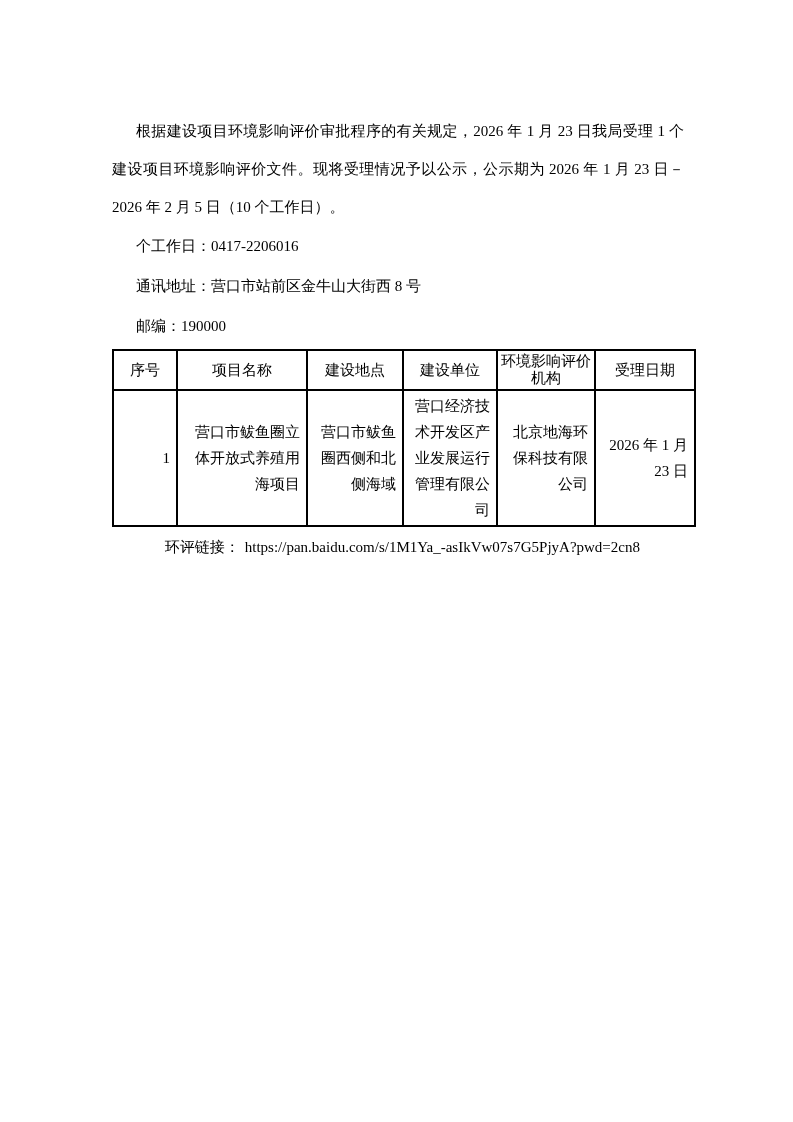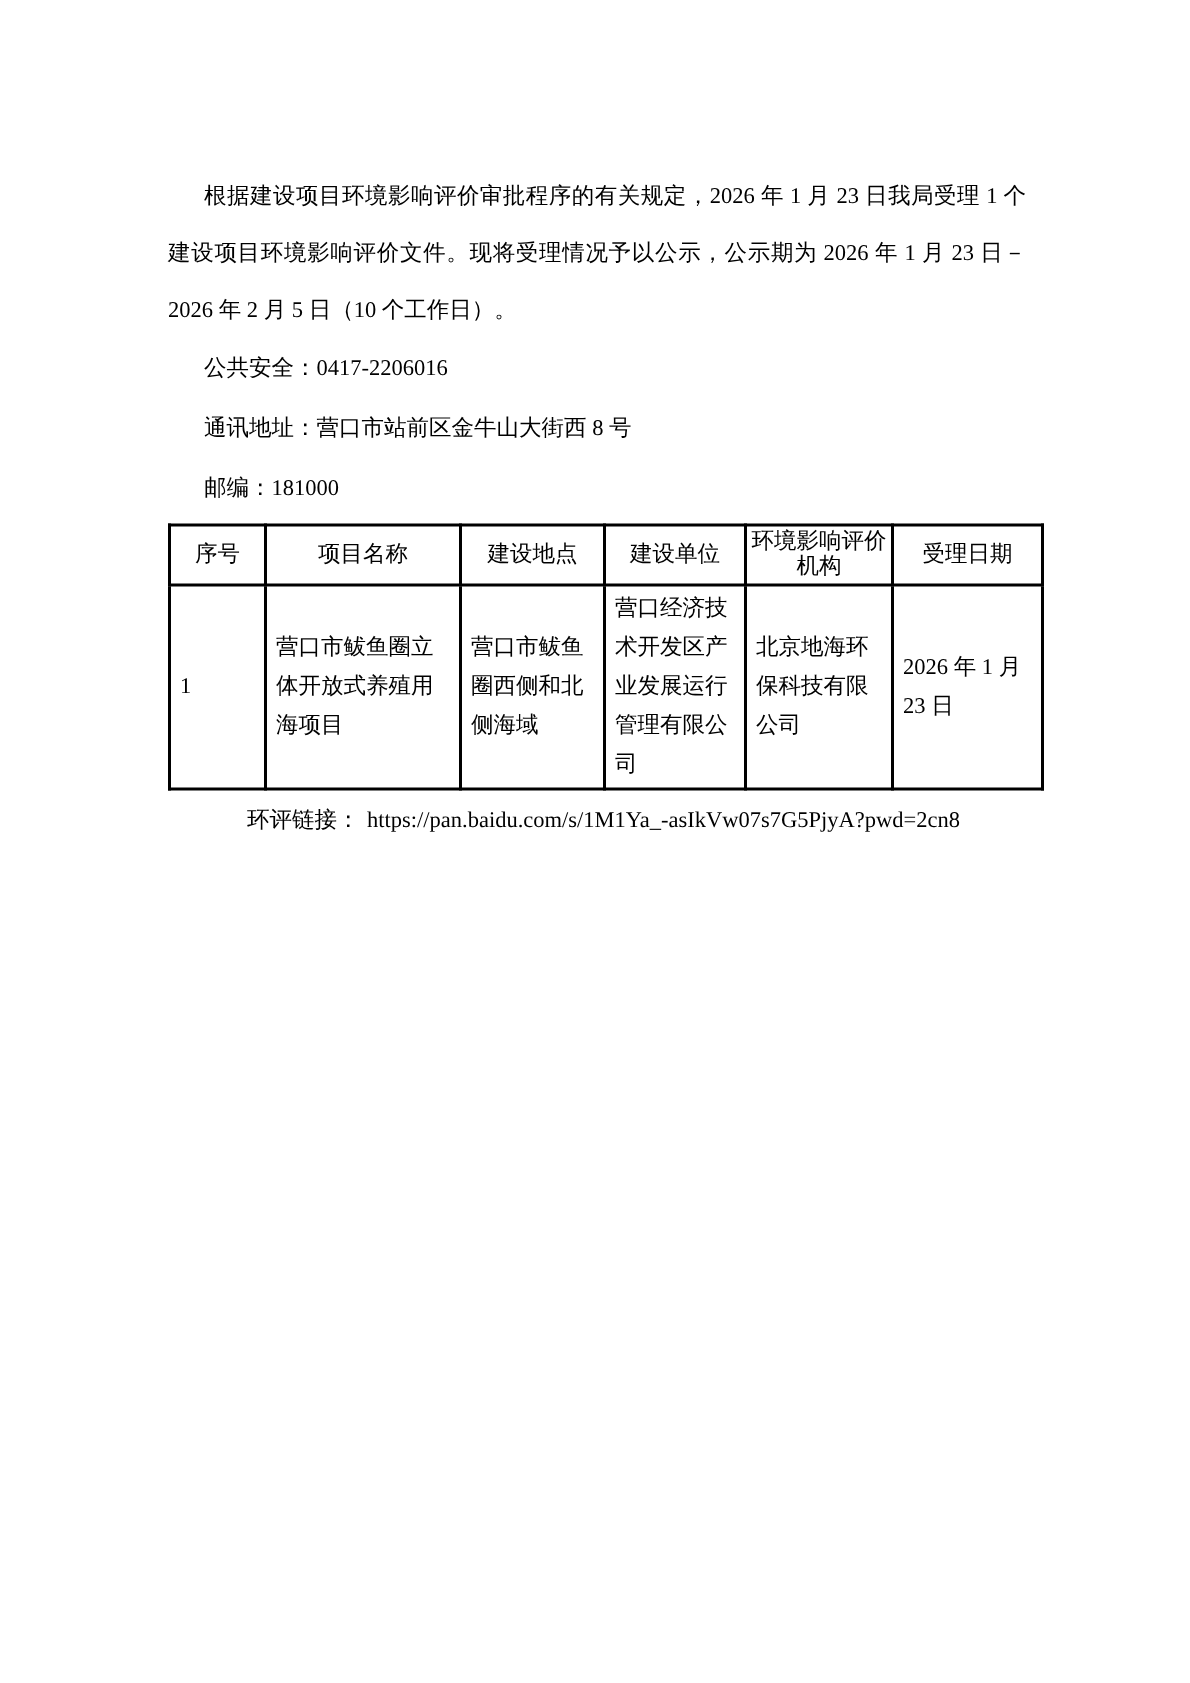--- a/index.html
+++ b/index.html
@@ -55,21 +55,21 @@
     vertical-align: middle;
     overflow: hidden;
   }
   table.acceptance th {
     text-align: center;
     line-height: 17px;
     padding: 2px 2px;
     height: 33px;
   }
   table.acceptance td {
-    text-align: left;
+    text-align: right;
     line-height: 26px;
     padding: 2px 6px;
   }
   .note {
     margin-top: 8px;
     line-height: 38px;
     text-align: justify;
     width: 572px;
   }
   .linkline, .codeline {
@@ -79,25 +79,25 @@
   .url-value { margin-left: 5px; }
   .code-value { margin-left: 16px; }
 </style>
 </head>
 <body>
 
 <div class="page">
 
   <p class="para intro">根据建设项目环境影响评价审批程序的有关规定，2026 年 1 月 23 日我局受理 1 个建设项目环境影响评价文件。现将受理情况予以公示，公示期为 2026 年 1 月 23 日－2026 年 2 月 5 日（10 个工作日）。</p>
 
-  <p class="para contact"><span>公共安全：</span><span>0417-2206016</span></p>
+  <p class="para contact"><span>个工作日：</span><span>0417-2206016</span></p>
 
   <p class="para contact"><span>通讯地址：</span><span>营口市站前区金牛山大街西 8 号</span></p>
 
-  <p class="para contact"><span>邮编：</span><span>181000</span></p>
+  <p class="para contact"><span>邮编：</span><span>190000</span></p>
 
   <table class="acceptance">
     <colgroup>
       <col class="c-seq">
       <col class="c-name">
       <col class="c-loc">
       <col class="c-unit">
       <col class="c-agency">
       <col class="c-date">
     </colgroup>

